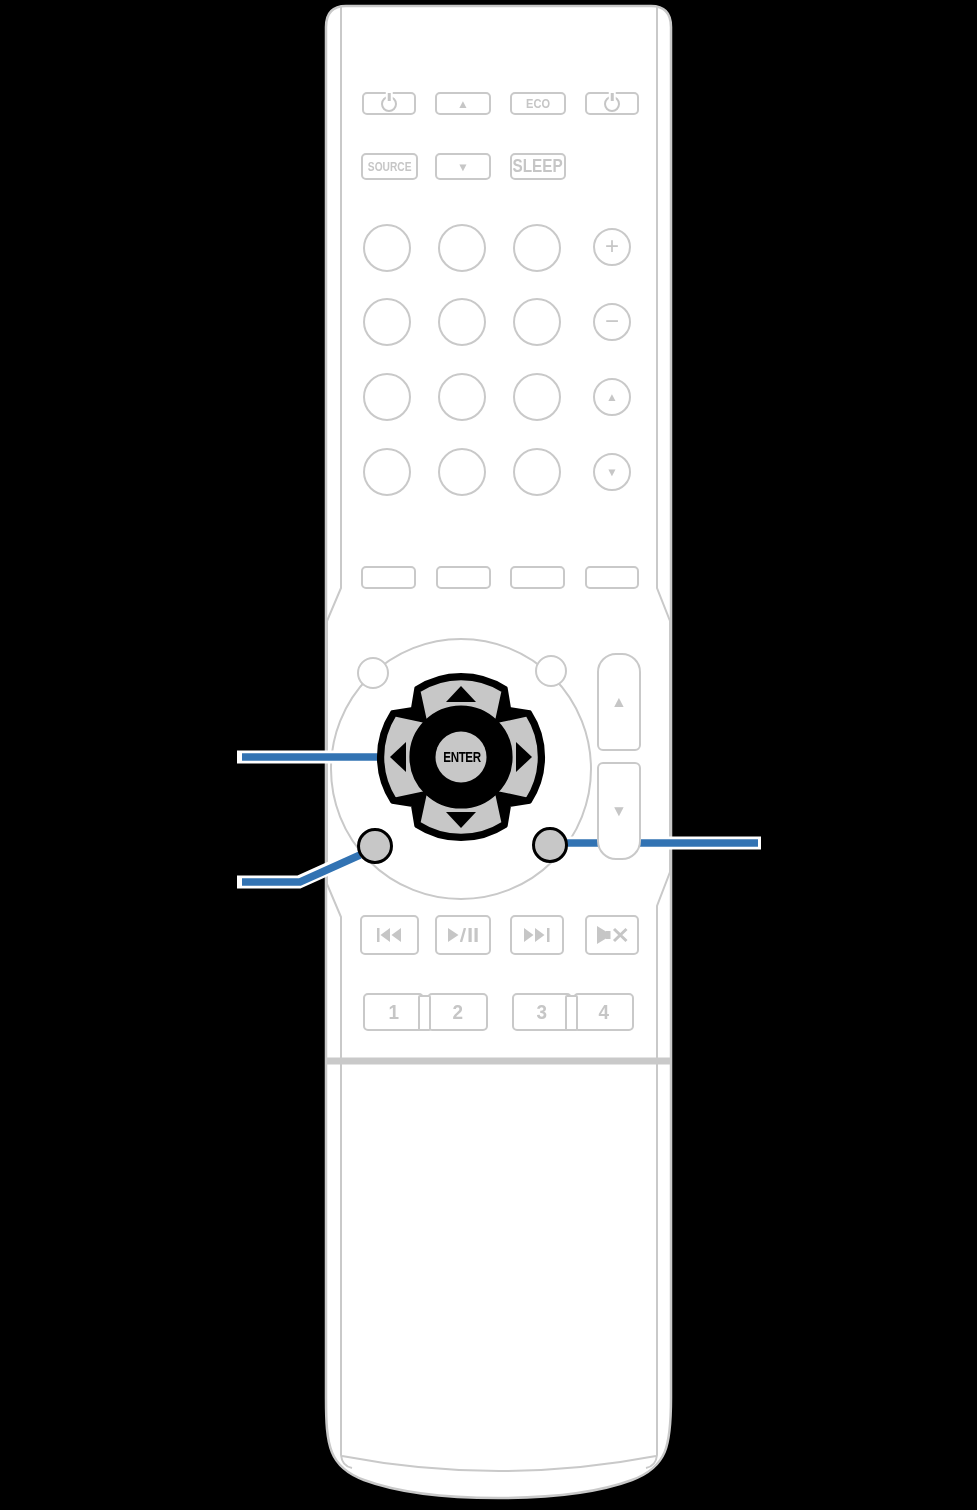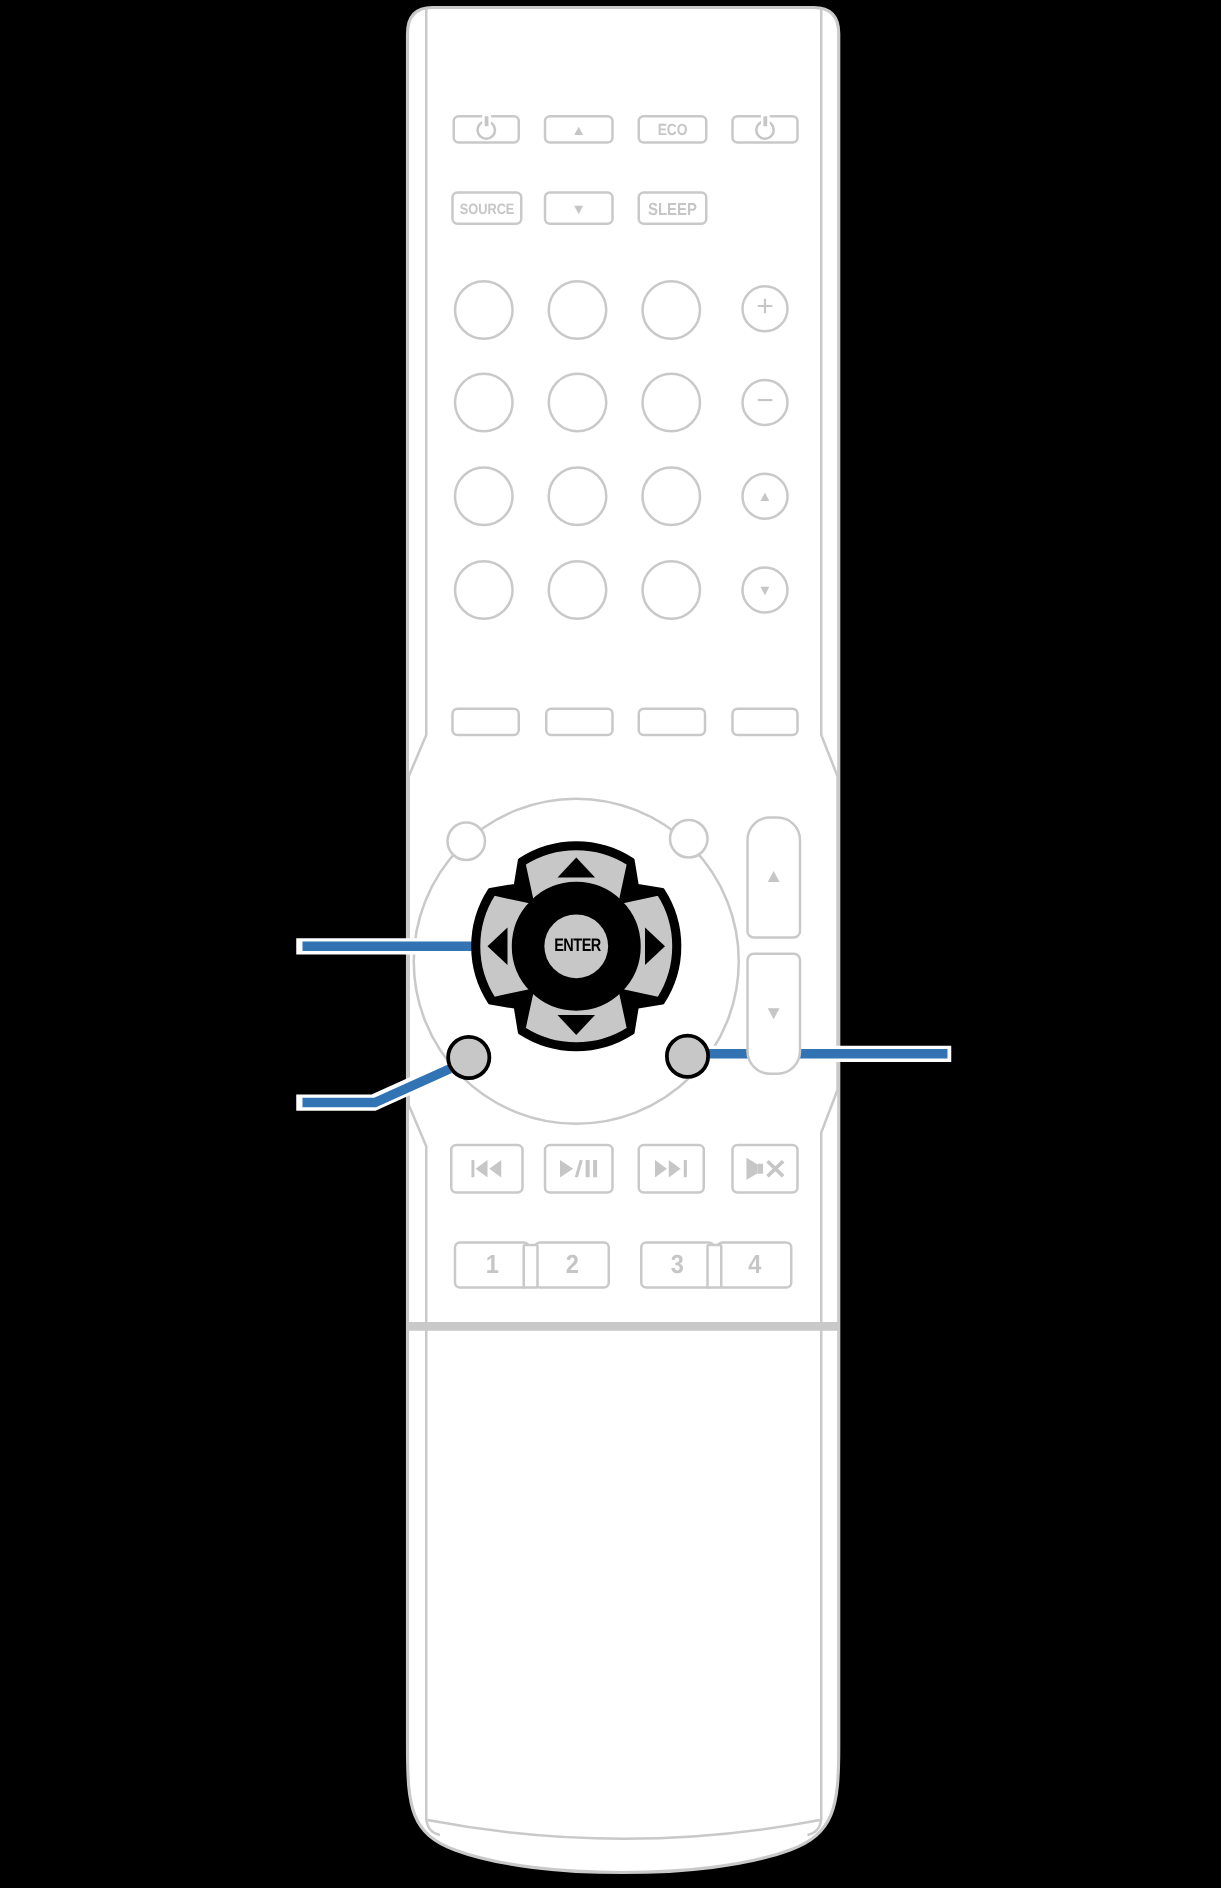--- a/index.html
+++ b/index.html
@@ -89,21 +89,21 @@
 
   <div class="lbl" style="left:460px;top:133px">VOLUME</div>
 
   <div class="grp dbl" style="left:358px;top:149px;width:280px;height:30px"></div>
   <div class="key" style="left:361px;top:153px;width:53px;height:23px;font-size:12px">
     <span class="cond">SOURCE</span>
     </div>
   <div class="key" style="left:435px;top:153px;width:52px;height:23px">
     <span class="tri">▼</span>
     </div>
-  <div class="key" style="left:510px;top:153px;width:52px;height:23px;font-size:14px">
+  <div class="key" style="left:510px;top:153px;width:52px;height:23px;font-size:18px">
     <span class="cond">SLEEP</span>
     </div>
 
   <div class="lbl" style="left:385px;top:209px">CBL/SAT</div>
   <div class="lbl" style="left:460px;top:204px">
     <span class="ln">DVD/</span>
       <span class="ln">Blu-ray</span>
     </div>
   <div class="lbl" style="left:536px;top:211px">Blu-ray</div>
   <div class="cir" style="left:363px;top:224px;width:44px;height:44px"></div>

